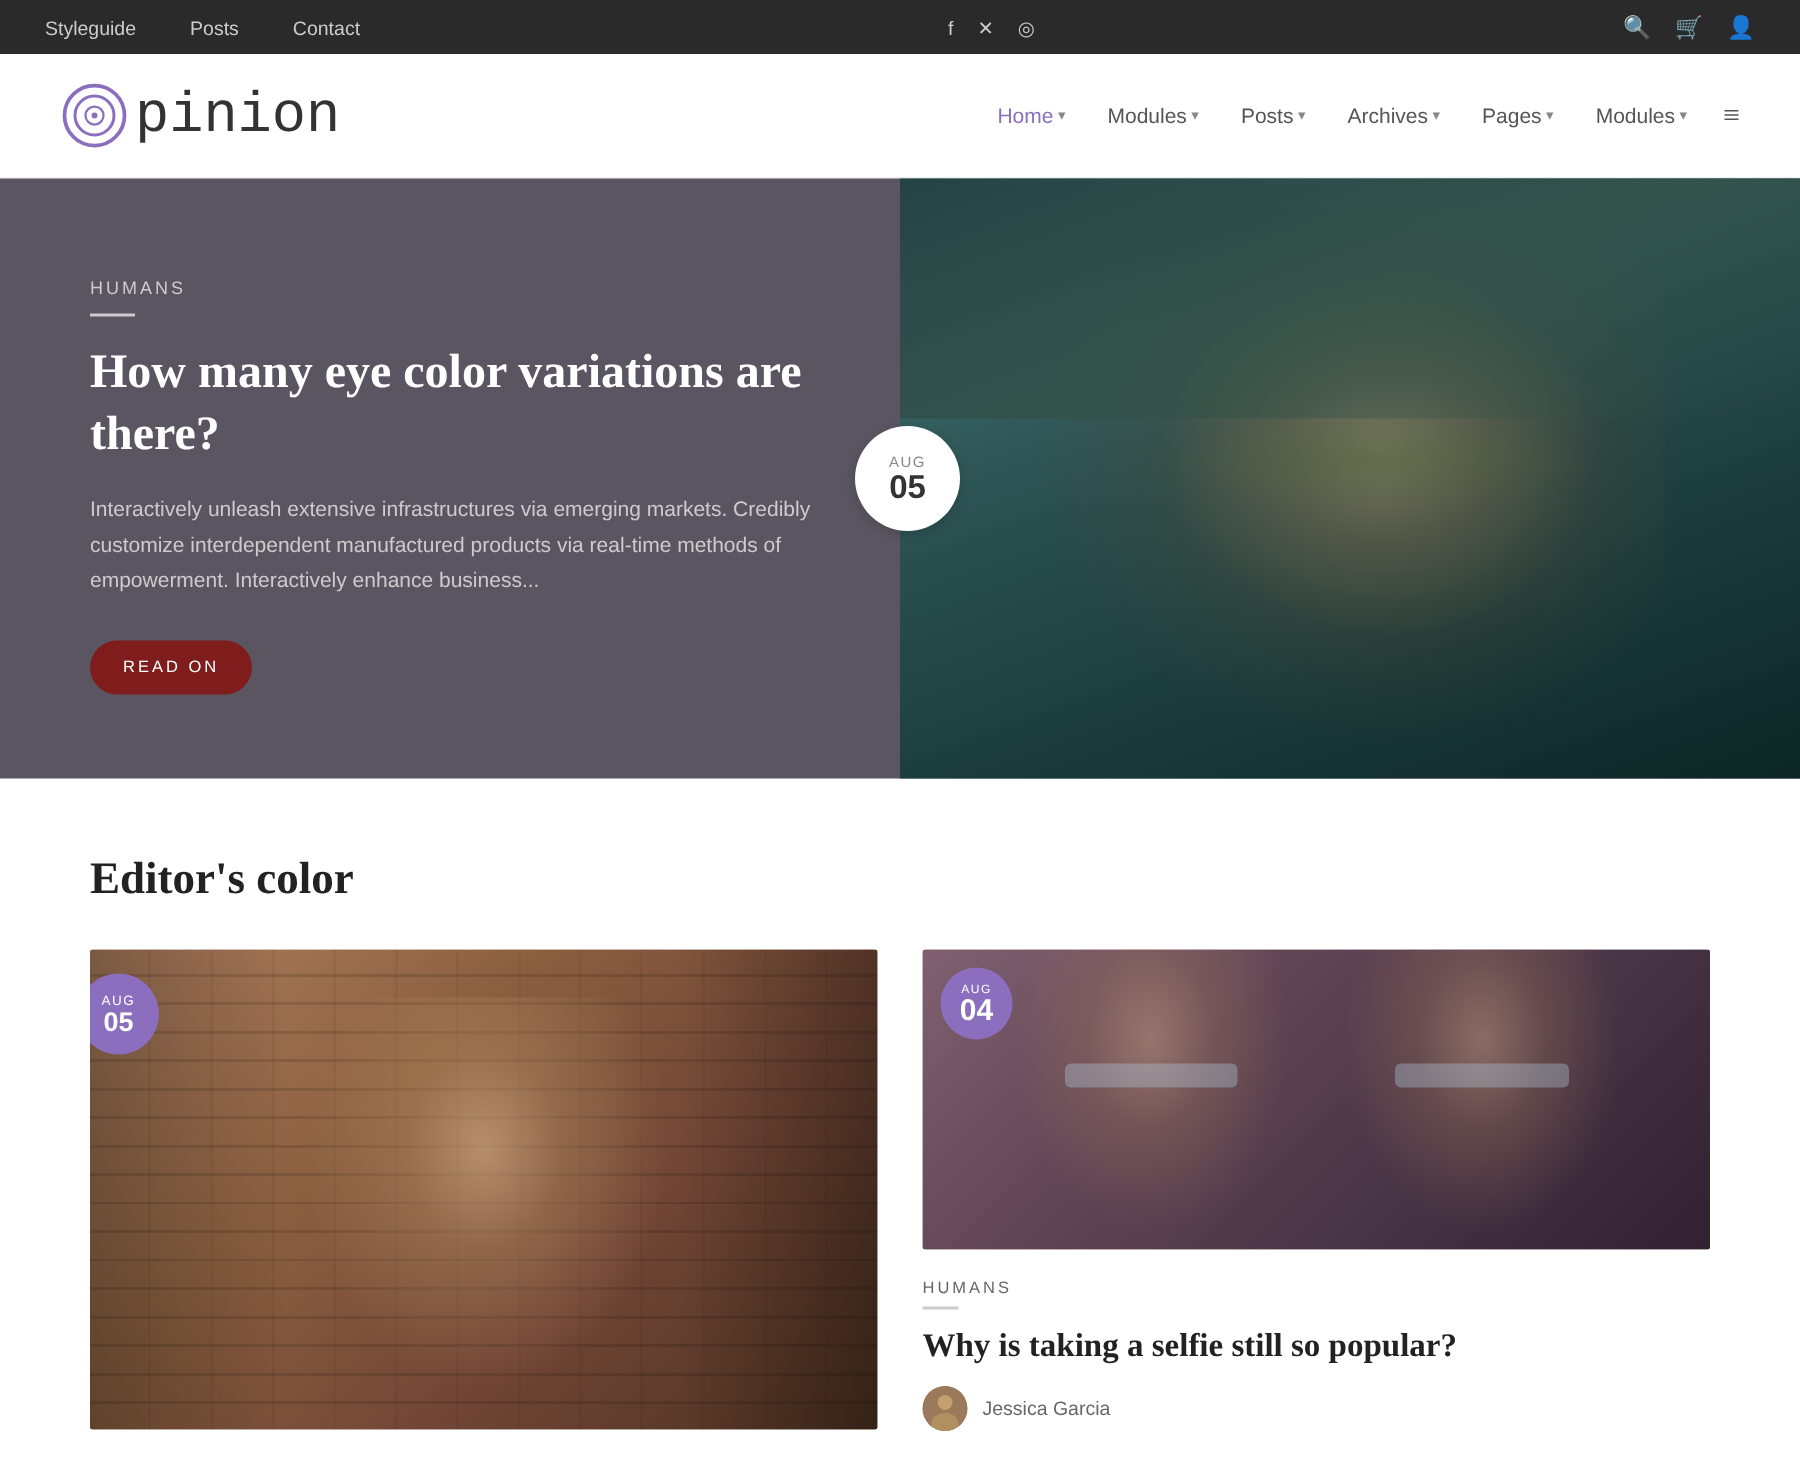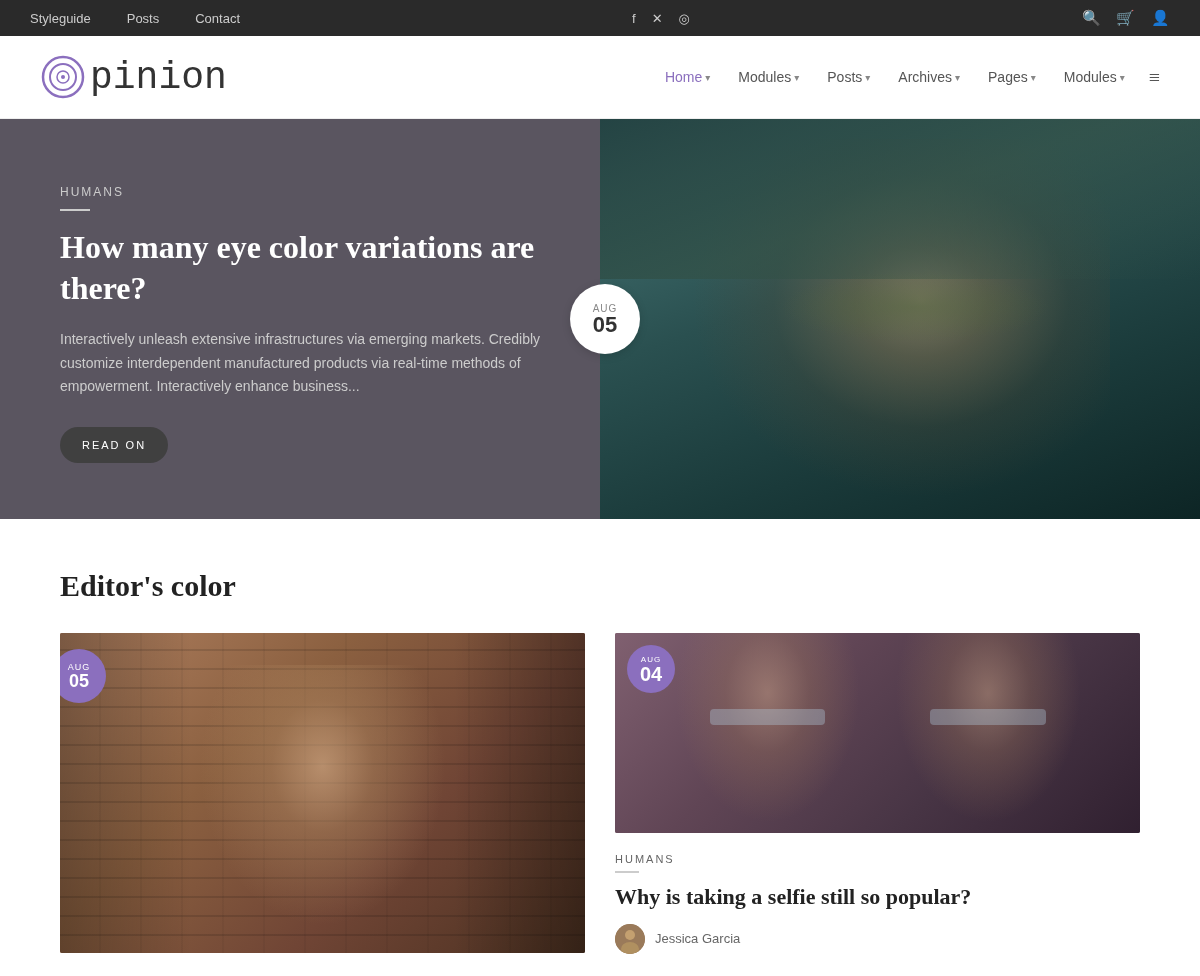--- a/index.html
+++ b/index.html
@@ -129,21 +129,21 @@
     }
     .hero-excerpt {
       font-family: Arial, sans-serif;
       font-size: 14px;
       line-height: 1.7;
       color: #ccc;
       margin-bottom: 28px;
     }
     .read-on-btn {
       display: inline-block;
-      background: #404040;
+      background: #7f1d1d;
       color: #fff;
       font-family: Arial, sans-serif;
       font-size: 11px;
       letter-spacing: 2px;
       text-transform: uppercase;
       padding: 12px 22px;
       border-radius: 25px;
       text-decoration: none;
       cursor: pointer;
       border: none;

